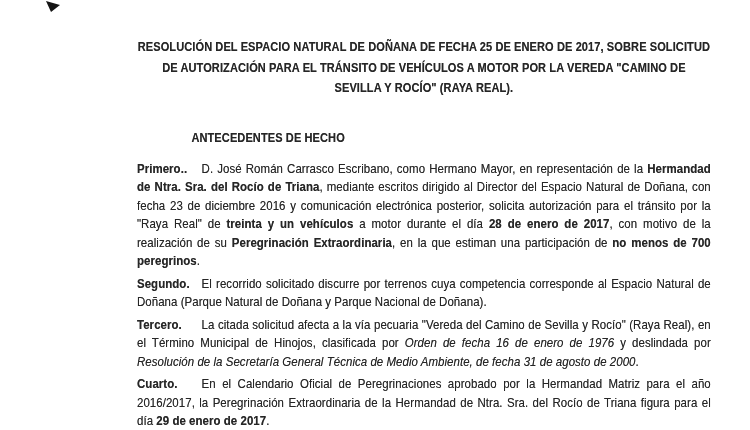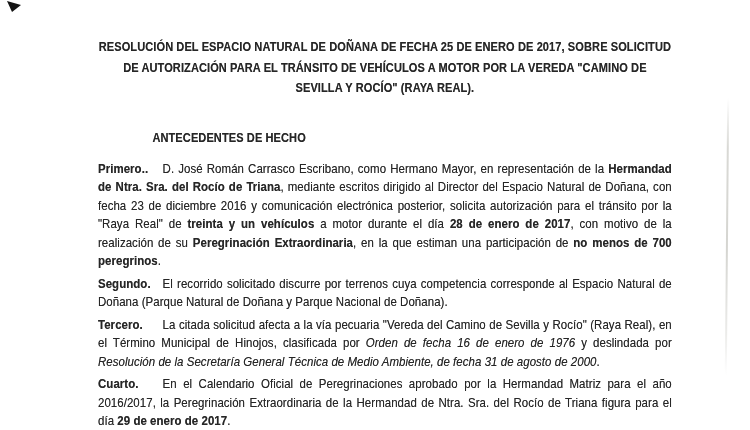--- a/index.html
+++ b/index.html
@@ -12,20 +12,21 @@
   html,body{width:750px;height:430px;overflow:hidden;}
   body{
     background:var(--page-bg);
     font-family:"Liberation Sans","DejaVu Sans",sans-serif;
     color:var(--ink);
     position:relative;
   }
   .page{
     position:absolute;inset:0;
     background:var(--page-bg);
+    margin-left:39px;
   }
   
   .doc{
     position:absolute;
     left:98px;top:0;
     width:675px;
     transform:scaleX(0.85);
     transform-origin:left top;
     color:var(--ink);
     text-shadow:0 0 0.6px rgba(40,40,40,0.55);

